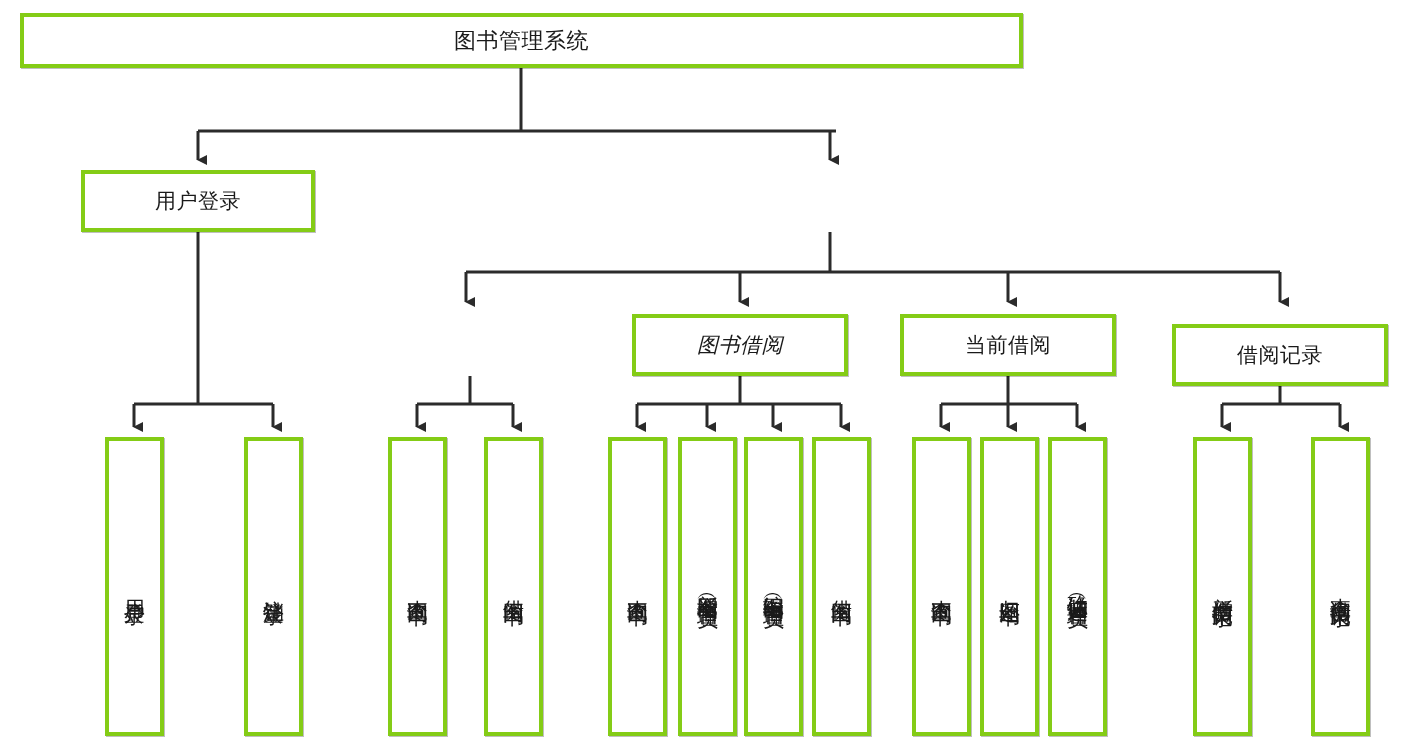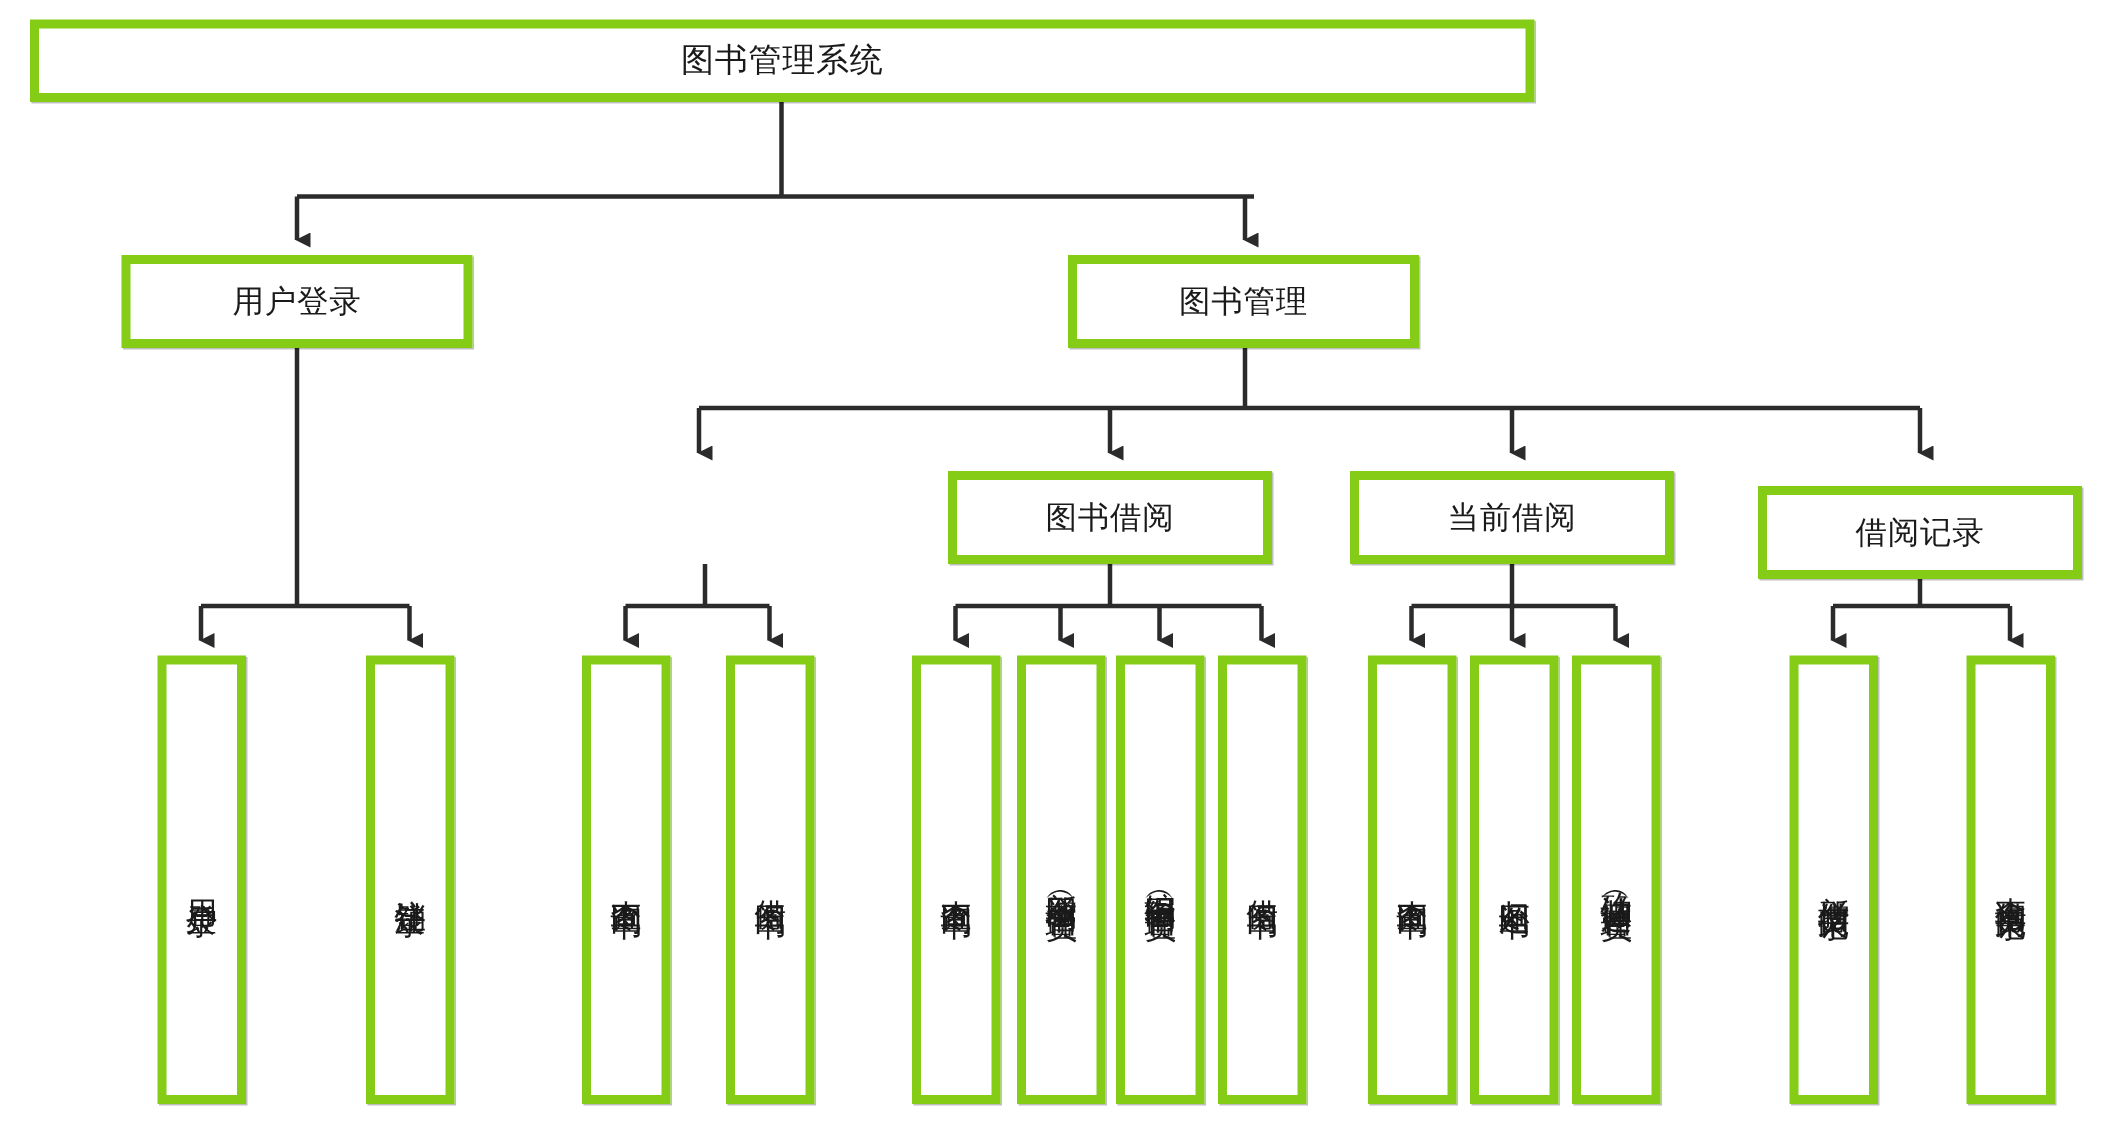--- a/index.html
+++ b/index.html
@@ -23,21 +23,21 @@
     left: 0;
     top: 0;
     width: 1405px;
     height: 747px;
     pointer-events: none;
   }
   .node {
     position: absolute;
     box-sizing: border-box;
     background: #ffffff;
-    border: 6px solid #84cc16;
+    border: 4px solid #84cc16;
     display: flex;
     align-items: center;
     justify-content: center;
     color: #1a1a1a;
     box-shadow: 1px 1px 0 rgba(0,0,0,0.25);
   }
   .node .label {
     display: block;
     text-align: center;
     line-height: 1.18;
@@ -127,25 +127,22 @@
     </g>
   </svg>
 
   <div class="node horiz root" style="left:20px; top:13px; width:1003px; height:55px;">
     <span class="label">图书管理系统</span>
   </div>
 
   <div class="node horiz" style="left:81px; top:170px; width:234px; height:62px;">
     <span class="label">用户登录</span>
   </div>
-  <div class="node horiz" style="left:712px; top:170px; width:234px; height:62px;">
-    <span class="label">图书管理</span>
-  </div>
 
-  <div class="node horiz" style="left:632px; top:314px; width:216px; height:62px;">
+  <div class="node horiz" style="left:632px; top:314px; width:216px; height:62px;font-style:italic;">
     <span class="label">图书借阅</span>
   </div>
   <div class="node horiz" style="left:900px; top:314px; width:216px; height:62px;">
     <span class="label">当前借阅</span>
   </div>
   <div class="node horiz" style="left:1172px; top:314px; width:216px; height:62px;margin-top:10px;">
     <span class="label">借阅记录</span>
   </div>
 
   <div class="node vert" style="left:105px; top:437px; width:59px; height:299px;">

